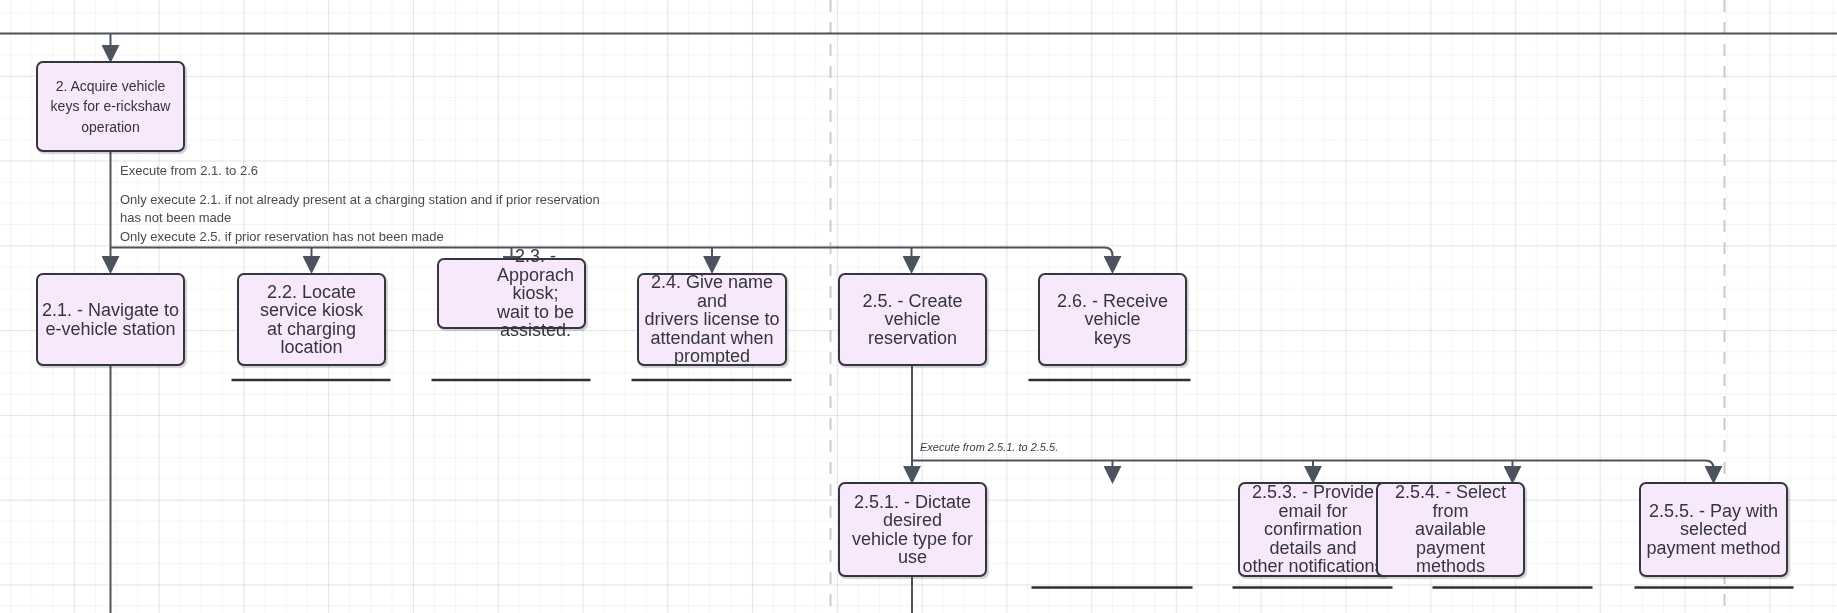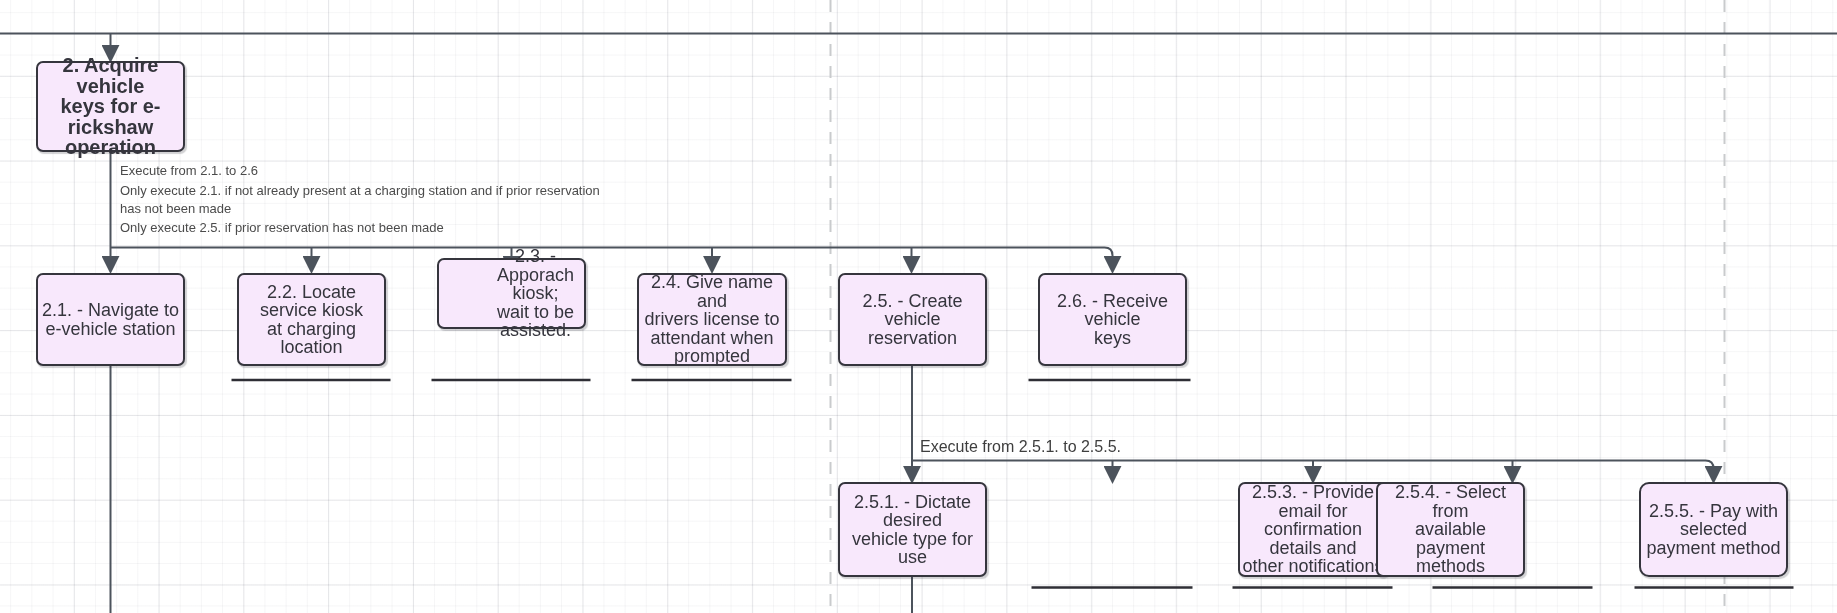--- a/index.html
+++ b/index.html
@@ -35,37 +35,38 @@
     border: 2px solid #35353D;
     border-radius: 7px;
     box-shadow: 1.5px 2px 1px rgba(50,50,60,0.22);
     display: flex;
     align-items: center;
     justify-content: center;
     text-align: center;
     color: #35353D;
   }
   .node-label { font-size: 18px; line-height: 18.5px; }
-  .node.root .node-label { font-size: 20px; line-height: 20.5px; font-weight: bold; }
+  .node.root .node-label { font-size: 14px; line-height: 20.5px; }
   .note {
     position: absolute;
     z-index: 2;
     color: #4B4B4B;
     font-size: 13px;
     line-height: 18.7px;
     white-space: nowrap;
   }
-  .note .note-line:first-child { margin-bottom: 1px; }
+  .note .note-line:first-child { margin-bottom: 10px; }
   .subnote {
     position: absolute;
     z-index: 2;
     color: #3E3E3E;
-    font-size: 16px;
+    font-size: 11px;
     line-height: 18px;
     white-space: nowrap;
+    font-style: italic;
   }
 </style>
 </head>
 <body>
 
 <div class="canvas">
 
   <svg class="edge-layer">
     <defs>
       <marker id="arrow" viewBox="0 0 10 10" refX="7" refY="5" markerWidth="9" markerHeight="9" orient="auto-start-reverse">
@@ -178,20 +179,20 @@
       <div>other notifications</div>
     </div>
   </div>
   <div class="node" style="left:1376px; top:482px; width:149px; height:95px;">
     <div class="node-label">
       <div>2.5.4. - Select from</div>
       <div>available payment</div>
       <div>methods</div>
     </div>
   </div>
-  <div class="node" style="left:1639px; top:482px; width:149px; height:95px;border-radius:10px;">
+  <div class="node" style="left:1639px; top:482px; width:149px; height:95px;">
     <div class="node-label">
       <div>2.5.5. - Pay with selected</div>
       <div>payment method</div>
     </div>
   </div>
 
 </div>
 
 </body></html>

